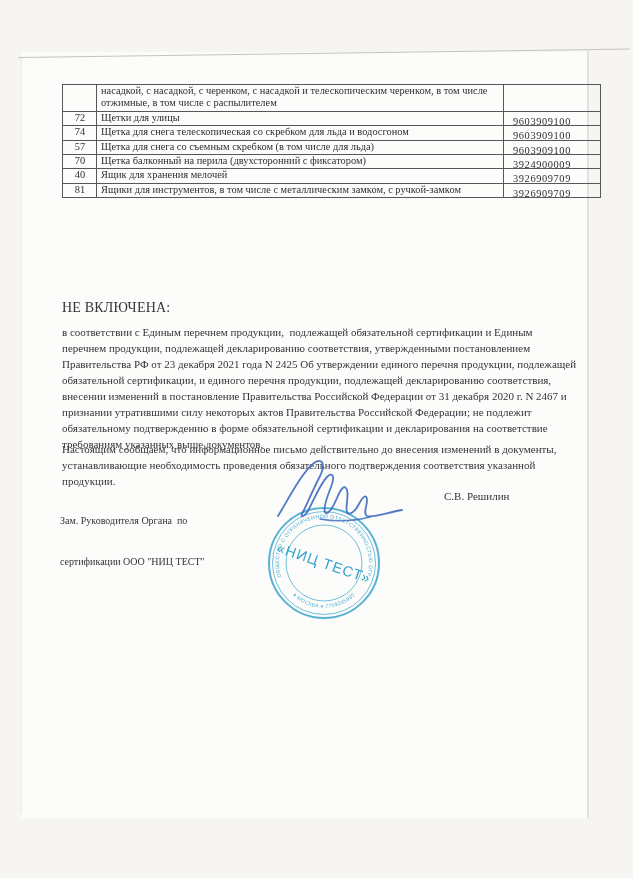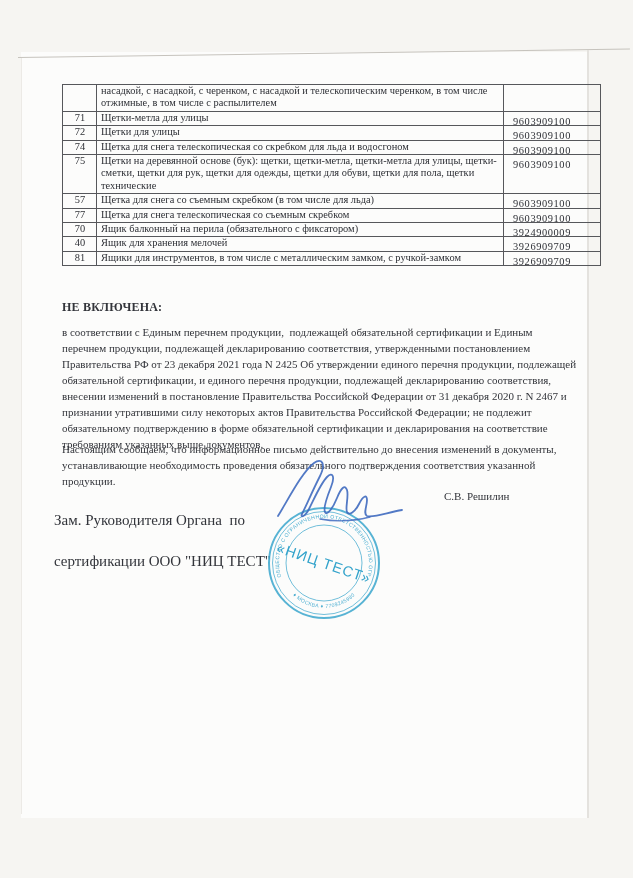--- a/index.html
+++ b/index.html
@@ -38,32 +38,32 @@
     vertical-align:top;
     overflow:visible;
   }
   .doc-table td.num{width:26px;text-align:center;}
   .doc-table td.desc{width:399px;}
   .doc-table td.code{width:84px;padding-left:9px;letter-spacing:0.6px;}
   .doc-table td.code span{position:relative;top:4px;display:inline-block;}
   
   .heading{
     position:absolute;left:62px;top:300px;width:520px;
-    font-size:12px;color:#33353b;letter-spacing:0.2px;font-weight:bold;
+    font-size:14px;color:#33353b;letter-spacing:0.2px;
   }
   .para{
     position:absolute;left:62px;width:516px;
     font-size:11px;line-height:16px;color:#33353b;
     white-space:pre-wrap;
   }
   .para.p1{top:324px;}
   .para.p2{top:441px;}
   .sig-block{
-    position:absolute;left:54px;top:486px;width:240px;
-    font-size:15px;line-height:13.8px;color:#33353b;white-space:pre-wrap;
+    position:absolute;left:60px;top:486px;width:240px;
+    font-size:10px;line-height:13.8px;color:#33353b;white-space:pre-wrap;
   }
   .sig-name{
     position:absolute;left:444px;top:490px;
     font-size:11px;color:#33353b;
   }
   .stamp-wrap{position:absolute;left:258px;top:497px;width:132px;height:132px;}
   .signature-wrap{position:absolute;left:262px;top:456px;width:150px;height:72px;}
 </style>
 </head>
 <body>
@@ -75,52 +75,37 @@
   <div class="edge-left"></div>
 
   <table class="doc-table">
     <tbody>
         <tr>
           <td class="num"></td>
           <td class="desc">насадкой, с насадкой, с черенком, с насадкой и телескопическим черенком, в том числе отжимные, в том числе с распылителем</td>
           <td class="code"><span></span></td>
         </tr>
         <tr>
-          <td class="num">71</td>
-          <td class="desc">Щетки-метла для улицы</td>
-          <td class="code"><span>9603909100</span></td>
-        </tr>
-        <tr>
           <td class="num">72</td>
           <td class="desc">Щетки для улицы</td>
           <td class="code"><span>9603909100</span></td>
         </tr>
         <tr>
           <td class="num">74</td>
           <td class="desc">Щетка для снега телескопическая со скребком для льда и водосгоном</td>
           <td class="code"><span>9603909100</span></td>
         </tr>
         <tr>
-          <td class="num">75</td>
-          <td class="desc">Щетки на деревянной основе (бук): щетки, щетки-метла, щетки-метла для улицы, щетки-сметки, щетки для рук, щетки для одежды, щетки для обуви, щетки для пола, щетки технические</td>
-          <td class="code"><span>9603909100</span></td>
-        </tr>
-        <tr>
           <td class="num">57</td>
           <td class="desc">Щетка для снега со съемным скребком (в том числе для льда)</td>
           <td class="code"><span>9603909100</span></td>
         </tr>
         <tr>
-          <td class="num">77</td>
-          <td class="desc">Щетка для снега телескопическая со съемным скребком</td>
-          <td class="code"><span>9603909100</span></td>
-        </tr>
-        <tr>
           <td class="num">70</td>
-          <td class="desc">Ящик балконный на перила (обязательного с фиксатором)</td>
+          <td class="desc">Щетка балконный на перила (двухсторонний с фиксатором)</td>
           <td class="code"><span>3924900009</span></td>
         </tr>
         <tr>
           <td class="num">40</td>
           <td class="desc">Ящик для хранения мелочей</td>
           <td class="code"><span>3926909709</span></td>
         </tr>
         <tr>
           <td class="num">81</td>
           <td class="desc">Ящики для инструментов, в том числе с металлическим замком, с ручкой-замком</td>

